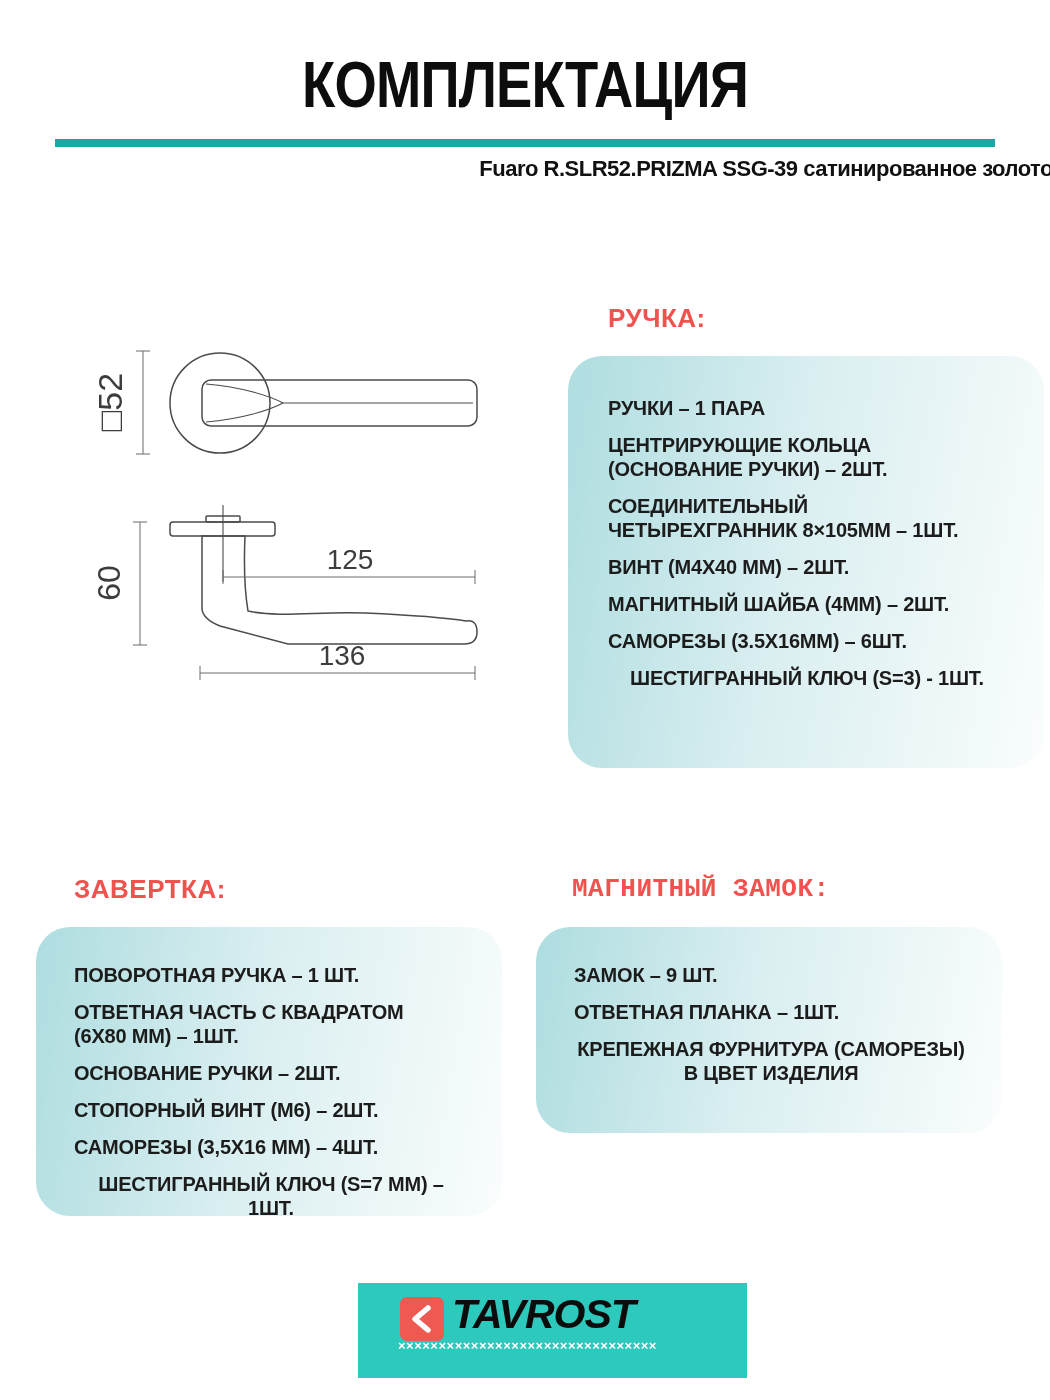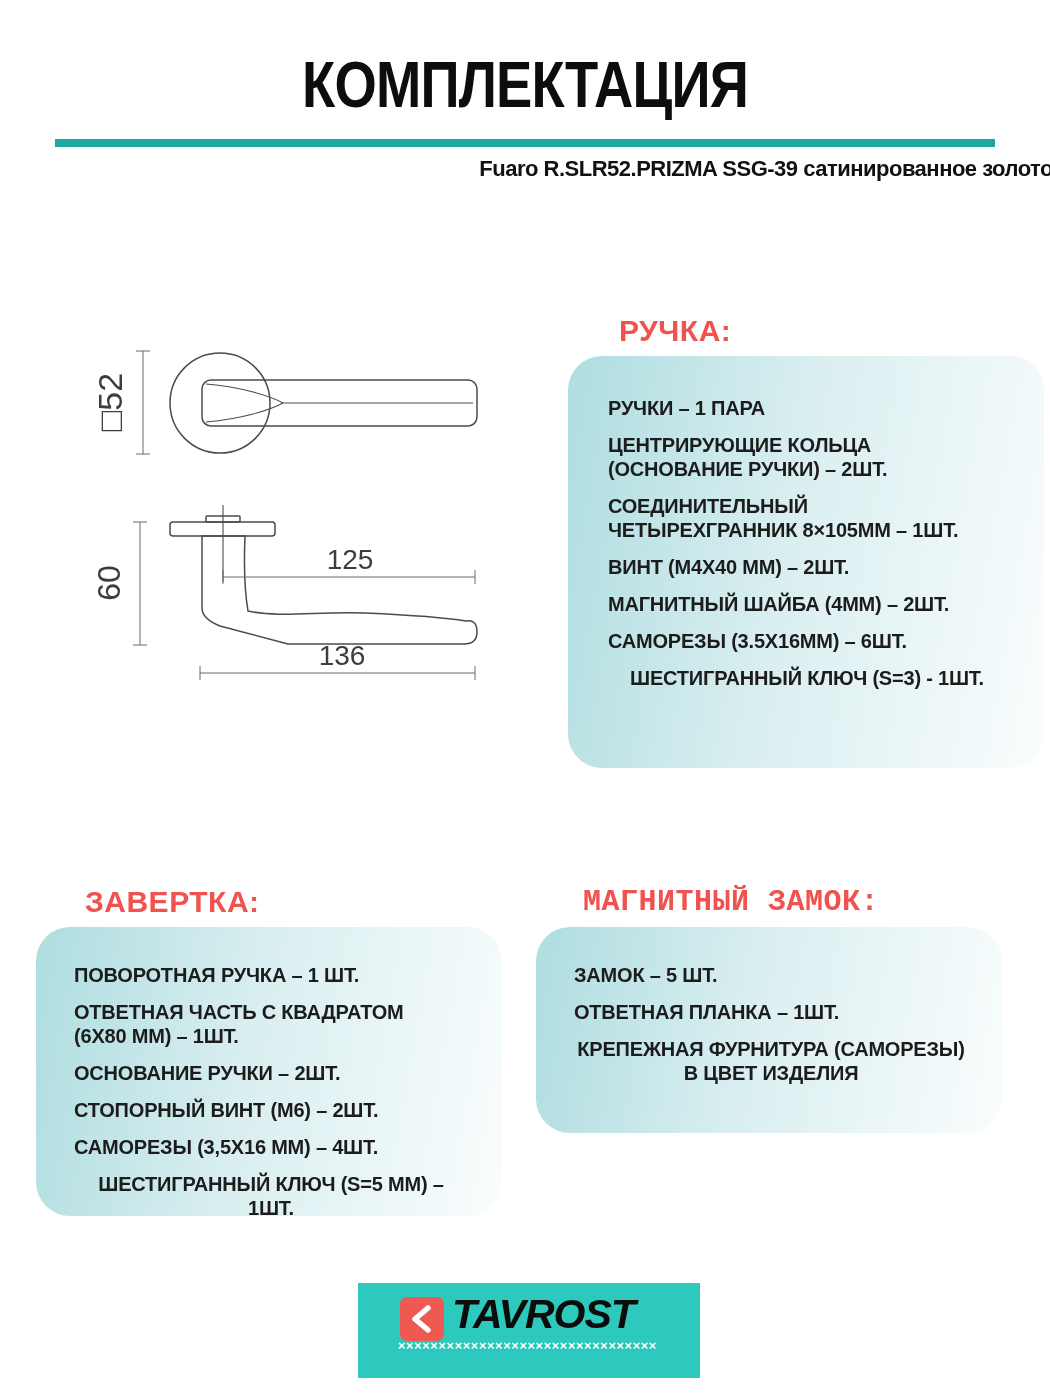--- a/index.html
+++ b/index.html
@@ -15,37 +15,37 @@
             font-size:22px;font-weight:bold;letter-spacing:-.5px;color:#111;}
 
   
   .drawing{position:absolute;left:70px;top:325px;width:470px;height:370px;}
   .drawing .outline{fill:none;stroke:#4b4b4b;stroke-width:1.5;}
   .drawing .thin{fill:none;stroke:#4b4b4b;stroke-width:1.1;}
   .drawing .dim{stroke:#6b6b6b;stroke-width:1;}
   .drawing text{fill:#3d3d3d;font-family:"Liberation Sans",sans-serif;font-weight:400;}
 
   
-  .sec-title{position:absolute;margin:11px;font-size:30px;font-weight:bold;
+  .sec-title{position:absolute;margin:0;font-size:26px;font-weight:bold;
              letter-spacing:.5px;color:#F0534F;}
   .box{position:absolute;border-radius:34px;
        background:linear-gradient(100deg,#AEDDE0 0%,#d9eef0 45%,#FAFDFD 100%);
        box-sizing:border-box;}
   .box .item{font-size:20px;font-weight:bold;line-height:24px;letter-spacing:-.2px;
              margin-bottom:13px;white-space:pre-line;color:#1c1c1c;}
   .box .item:last-child{margin-bottom:0;text-align:center;}
   #handle-box{left:568px;top:356px;width:476px;height:412px;padding:40px 38px 8px 40px;}
   #turn-box{left:36px;top:927px;width:466px;height:289px;padding:36px 34px 8px 38px;}
   #lock-box{left:536px;top:927px;width:466px;height:206px;padding:36px 34px 0 38px;}
   #handle-title{left:608px;top:303px;}
   #turn-title{left:74px;top:874px;}
   #lock-title{left:572px;top:874px;font-family:Liberation Mono, monospace;}
 
   
-  .logo-band{position:absolute;left:358px;top:1283px;width:342px;height:95px;
+  .logo-band{position:absolute;left:358px;top:1283px;width:389px;height:95px;
              background:#2EC9BD;}
   .logo-mark{position:absolute;left:42px;top:14px;width:44px;height:44px;
              background:#EE5A52;border-radius:7px;display:flex;align-items:center;
              justify-content:center;}
   .logo-text{position:absolute;left:94px;top:8px;font-size:41px;font-weight:bold;
              font-style:italic;letter-spacing:-1px;color:#0c0c0c;}
   .logo-ornament{position:absolute;left:40px;top:56px;width:262px;color:#ffffff;
                  font-size:13px;font-weight:bold;letter-spacing:.5px;line-height:14px;
                  overflow:hidden;white-space:nowrap;}
 </style>
@@ -109,26 +109,26 @@
     </div>
 
   <h3 class="sec-title" id="turn-title">ЗАВЕРТКА:</h3>
   <div class="box" id="turn-box">
       <div class="item">ПОВОРОТНАЯ РУЧКА – 1 ШТ.</div>
       <div class="item">ОТВЕТНАЯ ЧАСТЬ С КВАДРАТОМ
 (6Х80 ММ) – 1ШТ.</div>
       <div class="item">ОСНОВАНИЕ РУЧКИ – 2ШТ.</div>
       <div class="item">СТОПОРНЫЙ ВИНТ (М6) – 2ШТ.</div>
       <div class="item">САМОРЕЗЫ (3,5Х16 ММ) – 4ШТ.</div>
-      <div class="item">ШЕСТИГРАННЫЙ КЛЮЧ (S=5 ММ) – 1ШТ.</div>
+      <div class="item">ШЕСТИГРАННЫЙ КЛЮЧ (S=7 ММ) – 1ШТ.</div>
     </div>
 
   <h3 class="sec-title" id="lock-title">МАГНИТНЫЙ ЗАМОК:</h3>
   <div class="box" id="lock-box">
-      <div class="item">ЗАМОК – 5 ШТ.</div>
+      <div class="item">ЗАМОК – 9 ШТ.</div>
       <div class="item">ОТВЕТНАЯ ПЛАНКА – 1ШТ.</div>
       <div class="item">КРЕПЕЖНАЯ ФУРНИТУРА (САМОРЕЗЫ)
 В ЦВЕТ ИЗДЕЛИЯ</div>
     </div>
 
   <footer class="logo-band">
     <div class="logo-mark">
       <svg width="40" height="40" viewBox="0 0 40 40">
         <polyline points="26,9 13,20 26,31" fill="none" stroke="#ffffff" stroke-width="5.5" stroke-linecap="round" stroke-linejoin="round"></polyline>
       </svg>

